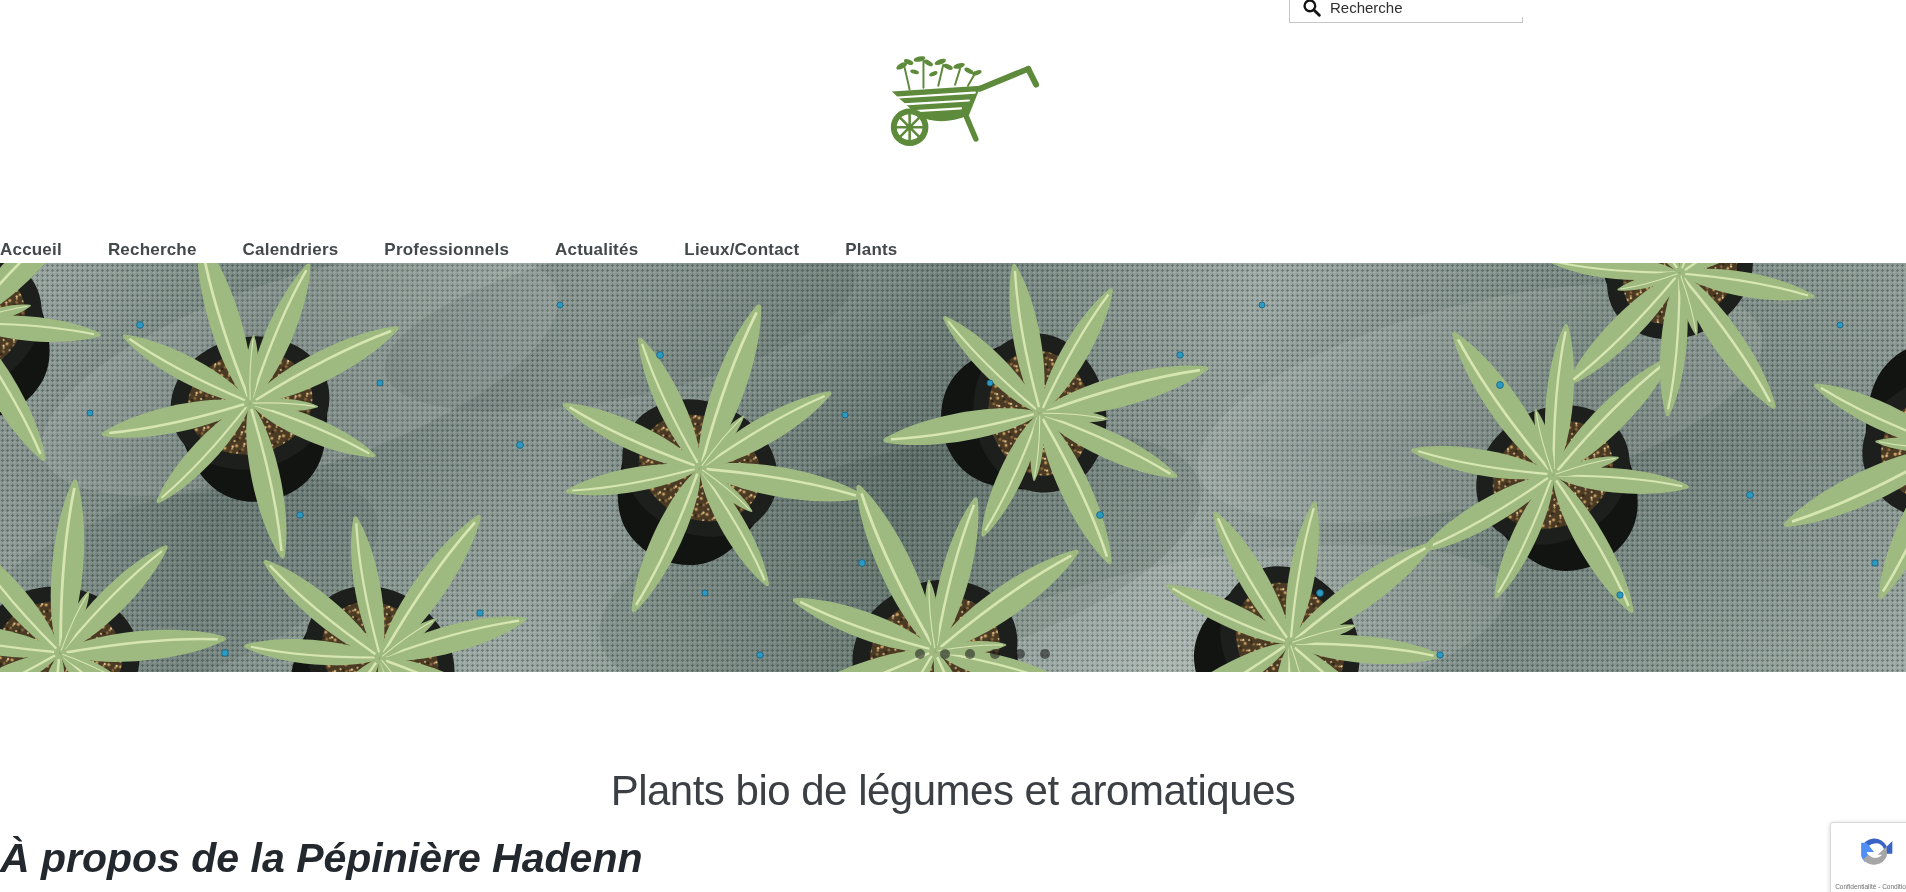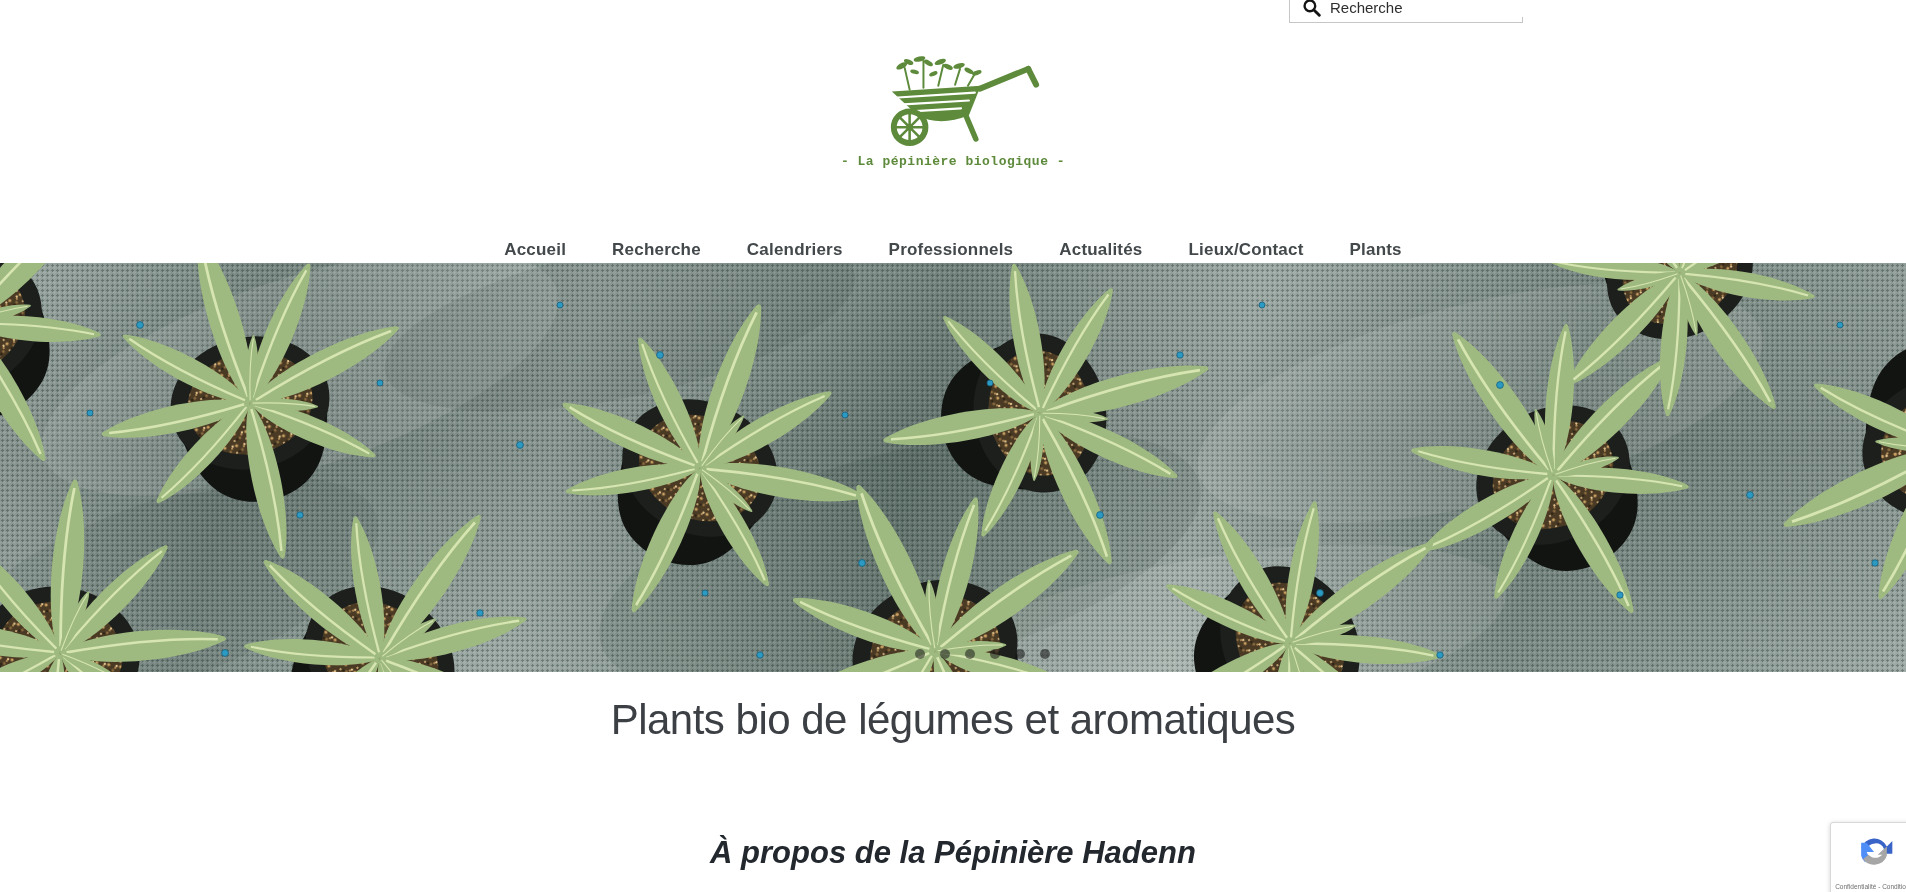--- a/index.html
+++ b/index.html
@@ -28,21 +28,21 @@
     font-size:55px; line-height:1; color:#5d8a3b; letter-spacing:1px; margin-top:2px;
   }
   .logo-tagline {
     font-family:"Liberation Mono", monospace; font-weight:700;
     font-size:13px; color:#5d8a3b; letter-spacing:0.5px; margin-top:6px;
   }
 
   
   .main-nav {
     position:absolute; top:240px; left:0; width:100%;
-    display:flex; justify-content:center; gap:46px;
+    display:flex; gap:46px;
   }
   .main-nav a {
     text-decoration:none; color:#43484b; font-size:17px; font-weight:700;
     letter-spacing:0.2px;
   }
 
   
   .hero {
     position:absolute; top:263px; left:0; width:1906px; height:409px;
     background-color:#7e8d88;
@@ -62,26 +62,26 @@
   .slider-dots {
     position:absolute; left:915px; bottom:13px; display:flex; gap:15px;
   }
   .slider-dots .dot {
     width:10px; height:10px; border-radius:50%;
     background:rgba(25,25,25,0.55); cursor:pointer;
   }
 
   
   .page-heading {
-    position:absolute; top:696px; left:0; width:100%; text-align:center;
+    position:absolute; top:767px; left:0; width:100%; text-align:center;
     font-size:42px; font-weight:400; color:#3c4045; letter-spacing:-0.5px;
   }
   .page-subheading {
-    position:absolute; top:835px; left:0; width:100%; text-align:center;
-    font-size:31px; font-weight:700; font-style:italic; color:#23282e;
+    position:absolute; top:835px; left:0; width:100%; 
+    font-size:41px; font-weight:700; font-style:italic; color:#23282e;
   }
 
   
   .recaptcha-badge {
     position:absolute; top:822px; right:-12px; width:88px; height:76px;
     background:#fff; border:1px solid #d8d8d8; border-radius:3px;
     box-shadow:0 1px 5px rgba(0,0,0,0.18);
     text-align:center; padding-top:7px; cursor:pointer;
   }
   .recaptcha-badge .rc-label {
@@ -139,21 +139,20 @@
       <circle cx="32" cy="76" r="16" stroke-width="6"></circle>
       <g stroke-width="2.6">
         <path d="M32,61 L32,91"></path>
           <path d="M17,76 L47,76"></path>
         <path d="M21,65 L43,87"></path>
           <path d="M43,65 L21,87"></path>
       </g>
       <circle cx="32" cy="76" r="3.4" fill="#5d8a3b" stroke="none"></circle>
     </g>
   </svg>
-  <div class="logo-tagline">- La pépinière biologique -</div>
 </div>
 
 <nav class="main-nav">
   <a href="#">Accueil</a>
   <a href="#">Recherche</a>
   <a href="#">Calendriers</a>
   <a href="#">Professionnels</a>
   <a href="#">Actualités</a>
   <a href="#">Lieux/Contact</a>
   <a href="#">Plants</a>

